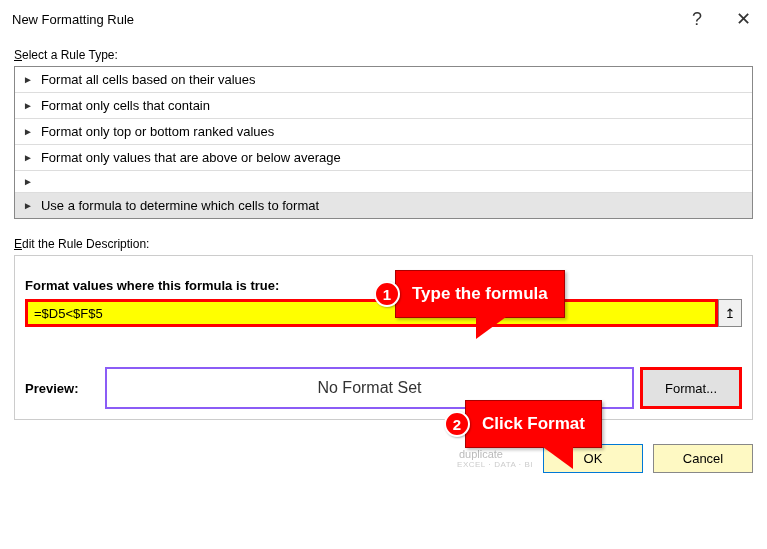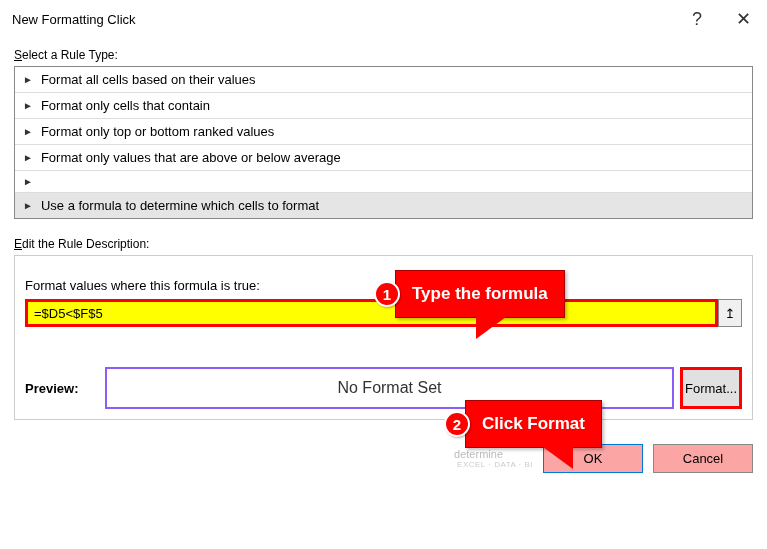--- a/index.html
+++ b/index.html
@@ -58,21 +58,21 @@
     .rule-item:last-child { border-bottom: none; }
     .rule-item.selected {
       background: #e5e5e5;
     }
     .rule-marker {
       font-size: 10px;
       margin-right: 8px;
       color: #333;
     }
     .formula-label {
-      font-weight: normal;
+      font-weight: bold;
       font-size: 13px;
       margin: 12px 0 6px 0;
     }
     .formula-row {
       display: flex;
       align-items: stretch;
     }
     .formula-input {
       flex: 1;
       border: 3px solid #ff0000;
@@ -112,21 +112,21 @@
       border: 2px solid #8b5cf6;
       background: #fff;
       text-align: center;
       padding: 10px;
       font-size: 16px;
       color: #333;
     }
     .format-button {
       border: 3px solid #ff0000;
       background: #e1e1e1;
-      padding: 6px 2px;
+      padding: 6px 22px;
       font-size: 13px;
       cursor: pointer;
       margin-left: 6px;
     }
     .footer {
       display: flex;
       justify-content: flex-end;
       align-items: center;
       padding: 14px;
       gap: 10px;
@@ -137,21 +137,21 @@
       font-size: 11px;
       margin-right: 30px;
     }
     .watermark-sub {
       font-size: 8px;
       color: #ccc;
       letter-spacing: 0.5px;
     }
     .btn {
       border: 1px solid #888;
-      background: #fca5a5;
+      background: #fef9c3;
       padding: 6px 16px;
       width: 100px;
       text-align: center;
       cursor: pointer;
       font-size: 13px;
     }
     .btn.primary {
       border: 1.5px solid #0078d7;
     }
     .group-box {
@@ -207,21 +207,21 @@
       right: 28px;
       border-width: 22px 0 0 30px;
       border-style: solid;
       border-color: #ff0000 transparent transparent transparent;
     }
   </style>
 </head>
 <body>
 
 <div class="titlebar">
-  <span class="title">New Formatting Click</span>
+  <span class="title">New Formatting Rule</span>
   <span class="help-icon">?</span>
   <span class="close-icon">✕</span>
 </div>
 
 <div class="content">
   <div class="section-label">
     <span class="underline">S</span><span>elect a Rule Type:</span>
   </div>
   <div class="rule-list" id="rule-list">
       <div class="rule-item">
@@ -265,21 +265,21 @@
     <div class="preview-row">
       <div class="preview-label">Preview:</div>
       <div class="preview-box">No Format Set</div>
       <button class="format-button">Format...</button>
     </div>
   </div>
 </div>
 
 <div class="footer">
   <div style="text-align:right">
-    <div class="watermark">determine</div>
+    <div class="watermark">duplicate</div>
     <div class="watermark-sub">EXCEL · DATA · BI</div>
   </div>
   <div class="btn primary">OK</div>
   <div class="btn">Cancel</div>
 </div>
 
 <div class="callout callout1">
   <span class="num">1</span>
   <span>Type the formula</span>
 </div>

